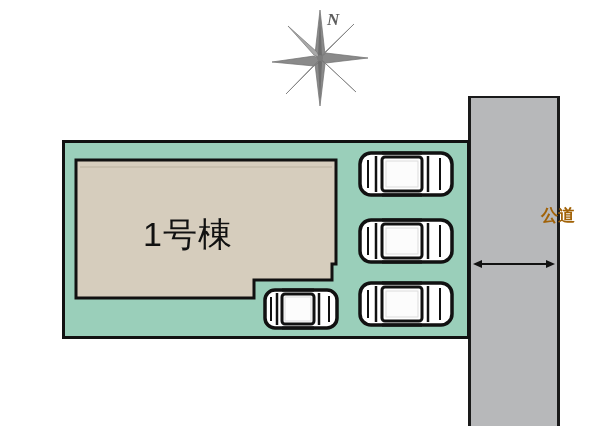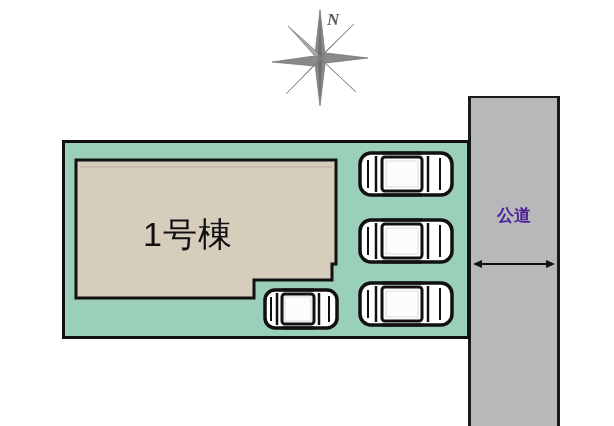--- a/index.html
+++ b/index.html
@@ -7,22 +7,22 @@
        font-family:"Liberation Sans","DejaVu Sans",sans-serif;}
   #stage{position:relative;width:614px;height:426px;background:#ffffff;}
 
   
   .road{position:absolute;left:468px;top:98px;width:92px;height:328px;
         background:#b7b8ba;box-sizing:border-box;
         border-left:3px solid #1a1a1a;border-right:3px solid #1a1a1a;}
   .road-cap{position:absolute;left:468px;top:96px;width:92px;height:3px;background:#1a1a1a;}
 
   .road-label{position:absolute;left:468px;top:206px;width:92px;
-              text-align:center;color:#4c1d95;line-height:1.12;
-              font-weight:700;letter-spacing:0px;}
+              text-align:center;color:#a16207;line-height:1.12;
+              font-weight:700;letter-spacing:0px;padding-left:44px;}
   .road-label .l1{font-size:17px;display:block;}
   .road-label .l2{font-size:19px;display:block;}
 
   .dim{position:absolute;left:473px;top:258px;width:82px;height:12px;}
 
   
   .lot{position:absolute;left:62px;top:140px;width:408px;height:199px;
        background:#9acfba;border:3px solid #111;box-sizing:border-box;}
   .bldg-svg{position:absolute;left:74px;top:158px;}
   .bldg-label{position:absolute;left:78px;top:200px;width:220px;

